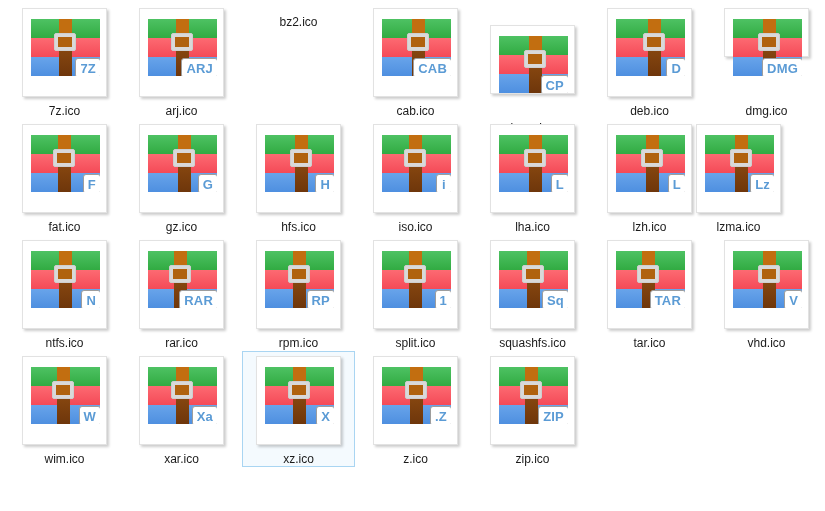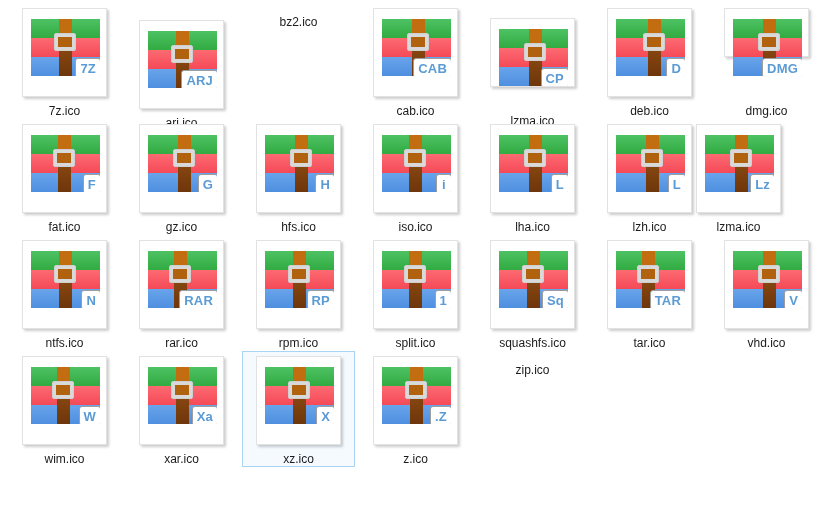--- a/index.html
+++ b/index.html
@@ -161,21 +161,21 @@
           <div class="strap-top" style="left: 28px;"></div>
           <div class="strap-bottom" style="left: 28px;"></div>
           <div class="buckle" style="left: 23px; top: 14px;">
             <div class="buckle-inner"></div>
           </div>
           <div class="badge">7Z</div>
         </div>
       </div>
       <div class="file-label">7z.ico</div>
     </div>
-    <div class="file-cell" style="left: 125px; top: 15px;">
+    <div class="file-cell" style="left: 125px; top: 3px;">
       <div class="icon-card">
         <div class="icon-art">
           <div class="band band-green"></div>
           <div class="band band-red"></div>
           <div class="band band-blue"></div>
           <div class="strap-top" style="left: 28px;"></div>
           <div class="strap-bottom" style="left: 28px;"></div>
           <div class="buckle" style="left: 23px; top: 14px;">
             <div class="buckle-inner"></div>
           </div>
@@ -196,21 +196,21 @@
           <div class="strap-top" style="left: 30px;"></div>
           <div class="strap-bottom" style="left: 30px;"></div>
           <div class="buckle" style="left: 25px; top: 14px;">
             <div class="buckle-inner"></div>
           </div>
           <div class="badge">CAB</div>
         </div>
       </div>
       <div class="file-label">cab.ico</div>
     </div>
-    <div class="file-cell" style="left: 476px; top: 13px; gap: 20px;">
+    <div class="file-cell" style="left: 476px; top: 20px; gap: 20px;">
       <div class="icon-card">
         <div class="icon-art">
           <div class="band band-green"></div>
           <div class="band band-red"></div>
           <div class="band band-blue"></div>
           <div class="strap-top" style="left: 30px;"></div>
           <div class="strap-bottom" style="left: 30px;"></div>
           <div class="buckle" style="left: 25px; top: 14px;">
             <div class="buckle-inner"></div>
           </div>
@@ -533,15 +533,28 @@
           <div class="strap-bottom" style="left: 28px;"></div>
           <div class="buckle" style="left: 23px; top: 14px;">
             <div class="buckle-inner"></div>
           </div>
           <div class="badge">.Z</div>
         </div>
       </div>
       <div class="file-label">z.ico</div>
     </div>
     <div class="file-cell" style="left: 476px; top: 351px;">
+      <div class="icon-card">
+        <div class="icon-art">
+          <div class="band band-green"></div>
+          <div class="band band-red"></div>
+          <div class="band band-blue"></div>
+          <div class="strap-top" style="left: 26px;"></div>
+          <div class="strap-bottom" style="left: 26px;"></div>
+          <div class="buckle" style="left: 21px; top: 14px;">
+            <div class="buckle-inner"></div>
+          </div>
+          <div class="badge">ZIP</div>
+        </div>
+      </div>
       <div class="file-label">zip.ico</div>
     </div>
   </div>
 
 </body></html>

